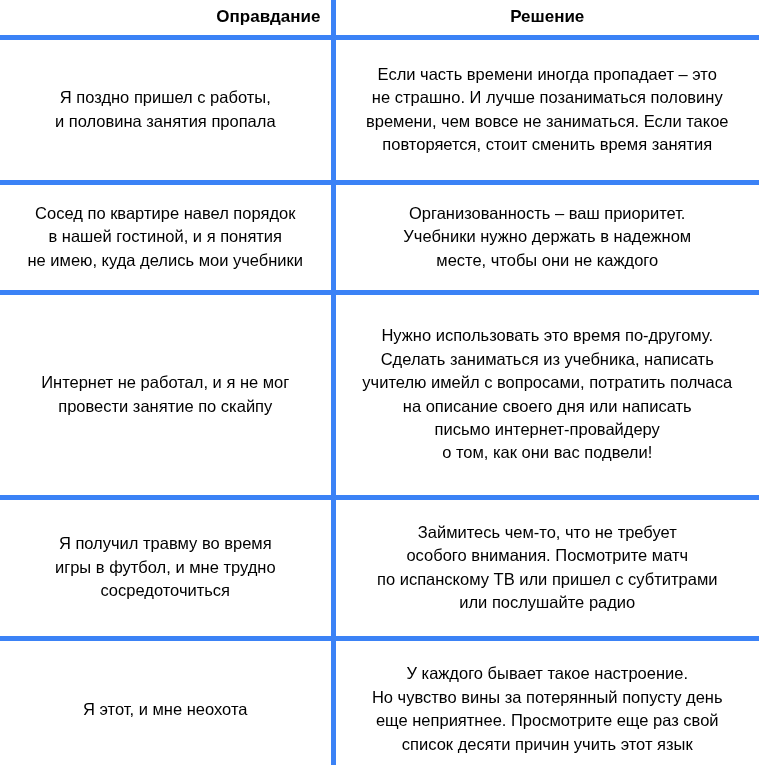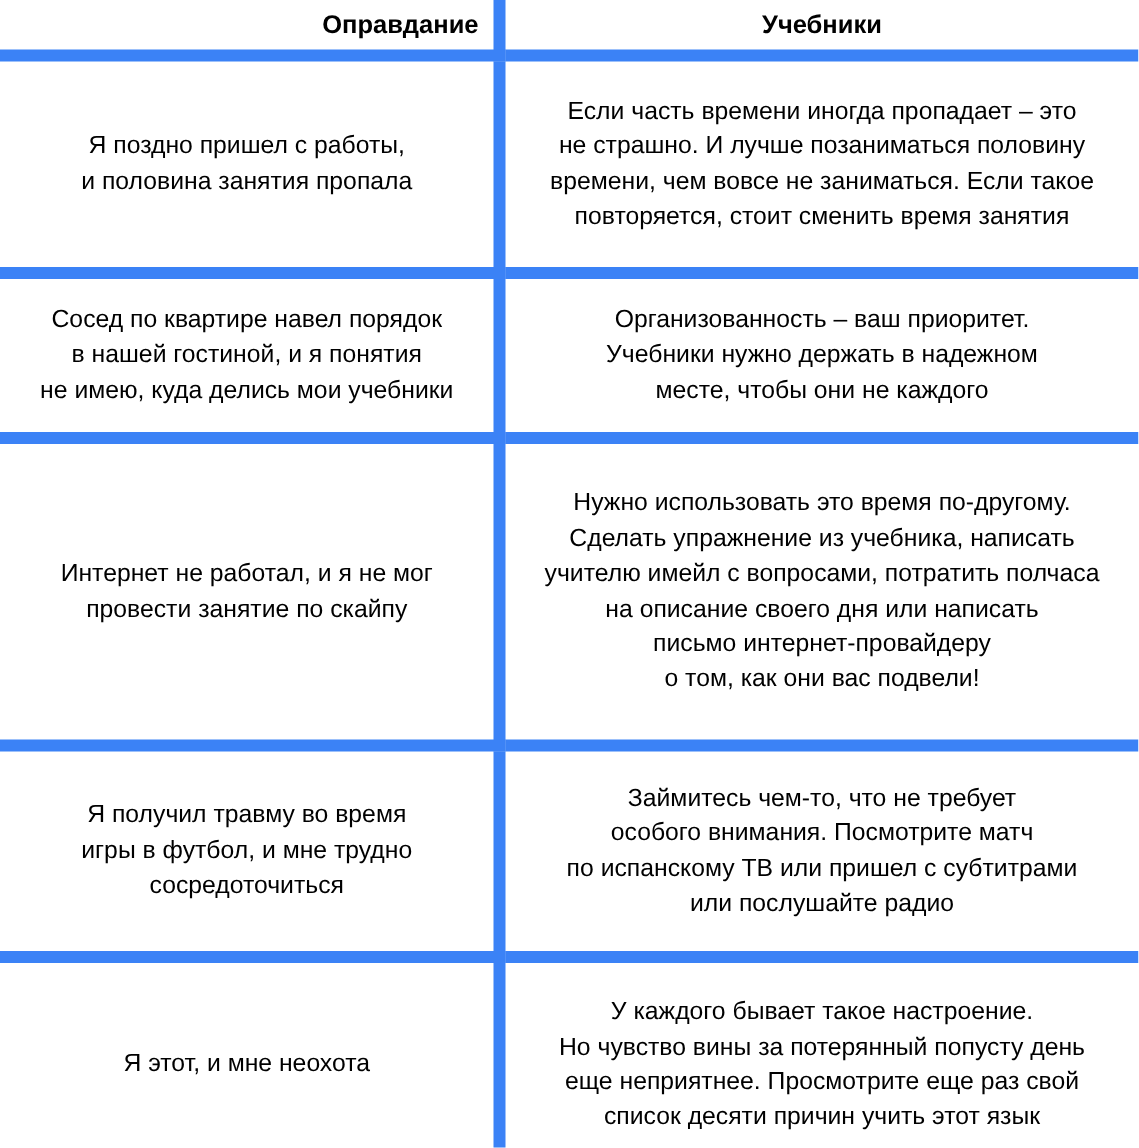--- a/index.html
+++ b/index.html
@@ -21,21 +21,21 @@
     padding: 0;
   }
   table.excuse-table {
     border-collapse: collapse;
     width: 759px;
     height: 765px;
     table-layout: fixed;
   }
   table.excuse-table th,
   table.excuse-table td {
-    border: 8px solid #3b82f6;
+    border: 5px solid #3b82f6;
     text-align: center;
     vertical-align: middle;
     padding: 6px 7px;
     box-sizing: border-box;
   }
   table.excuse-table thead th {
     font-size: 17px;
     font-weight: bold;
     height: 37px;
     padding: 2px 10px;
@@ -72,21 +72,21 @@
 
 <div class="table-wrap">
   <table class="excuse-table">
     <colgroup>
       <col class="c1">
       <col class="c2">
     </colgroup>
     <thead>
       <tr>
         <th class="col-a">Оправдание</th>
-        <th class="col-b">Учебники</th>
+        <th class="col-b">Решение</th>
       </tr>
     </thead>
     <tbody>
       <tr class="r1">
         <td class="col-a">
           <div class="cell-text">Я поздно пришел с работы,
 и половина занятия пропала</div>
         </td>
         <td class="col-b">
           <div class="cell-text">Если часть времени иногда пропадает – это
@@ -107,21 +107,21 @@
 месте, чтобы они не каждого</div>
         </td>
       </tr>
       <tr class="r3">
         <td class="col-a">
           <div class="cell-text">Интернет не работал, и я не мог
 провести занятие по скайпу</div>
         </td>
         <td class="col-b">
           <div class="cell-text">Нужно использовать это время по-другому.
-Сделать упражнение из учебника, написать
+Сделать заниматься из учебника, написать
 учителю имейл с вопросами, потратить полчаса
 на описание своего дня или написать
 письмо интернет-провайдеру
 о том, как они вас подвели!</div>
         </td>
       </tr>
       <tr class="r4">
         <td class="col-a">
           <div class="cell-text">Я получил травму во время
 игры в футбол, и мне трудно

